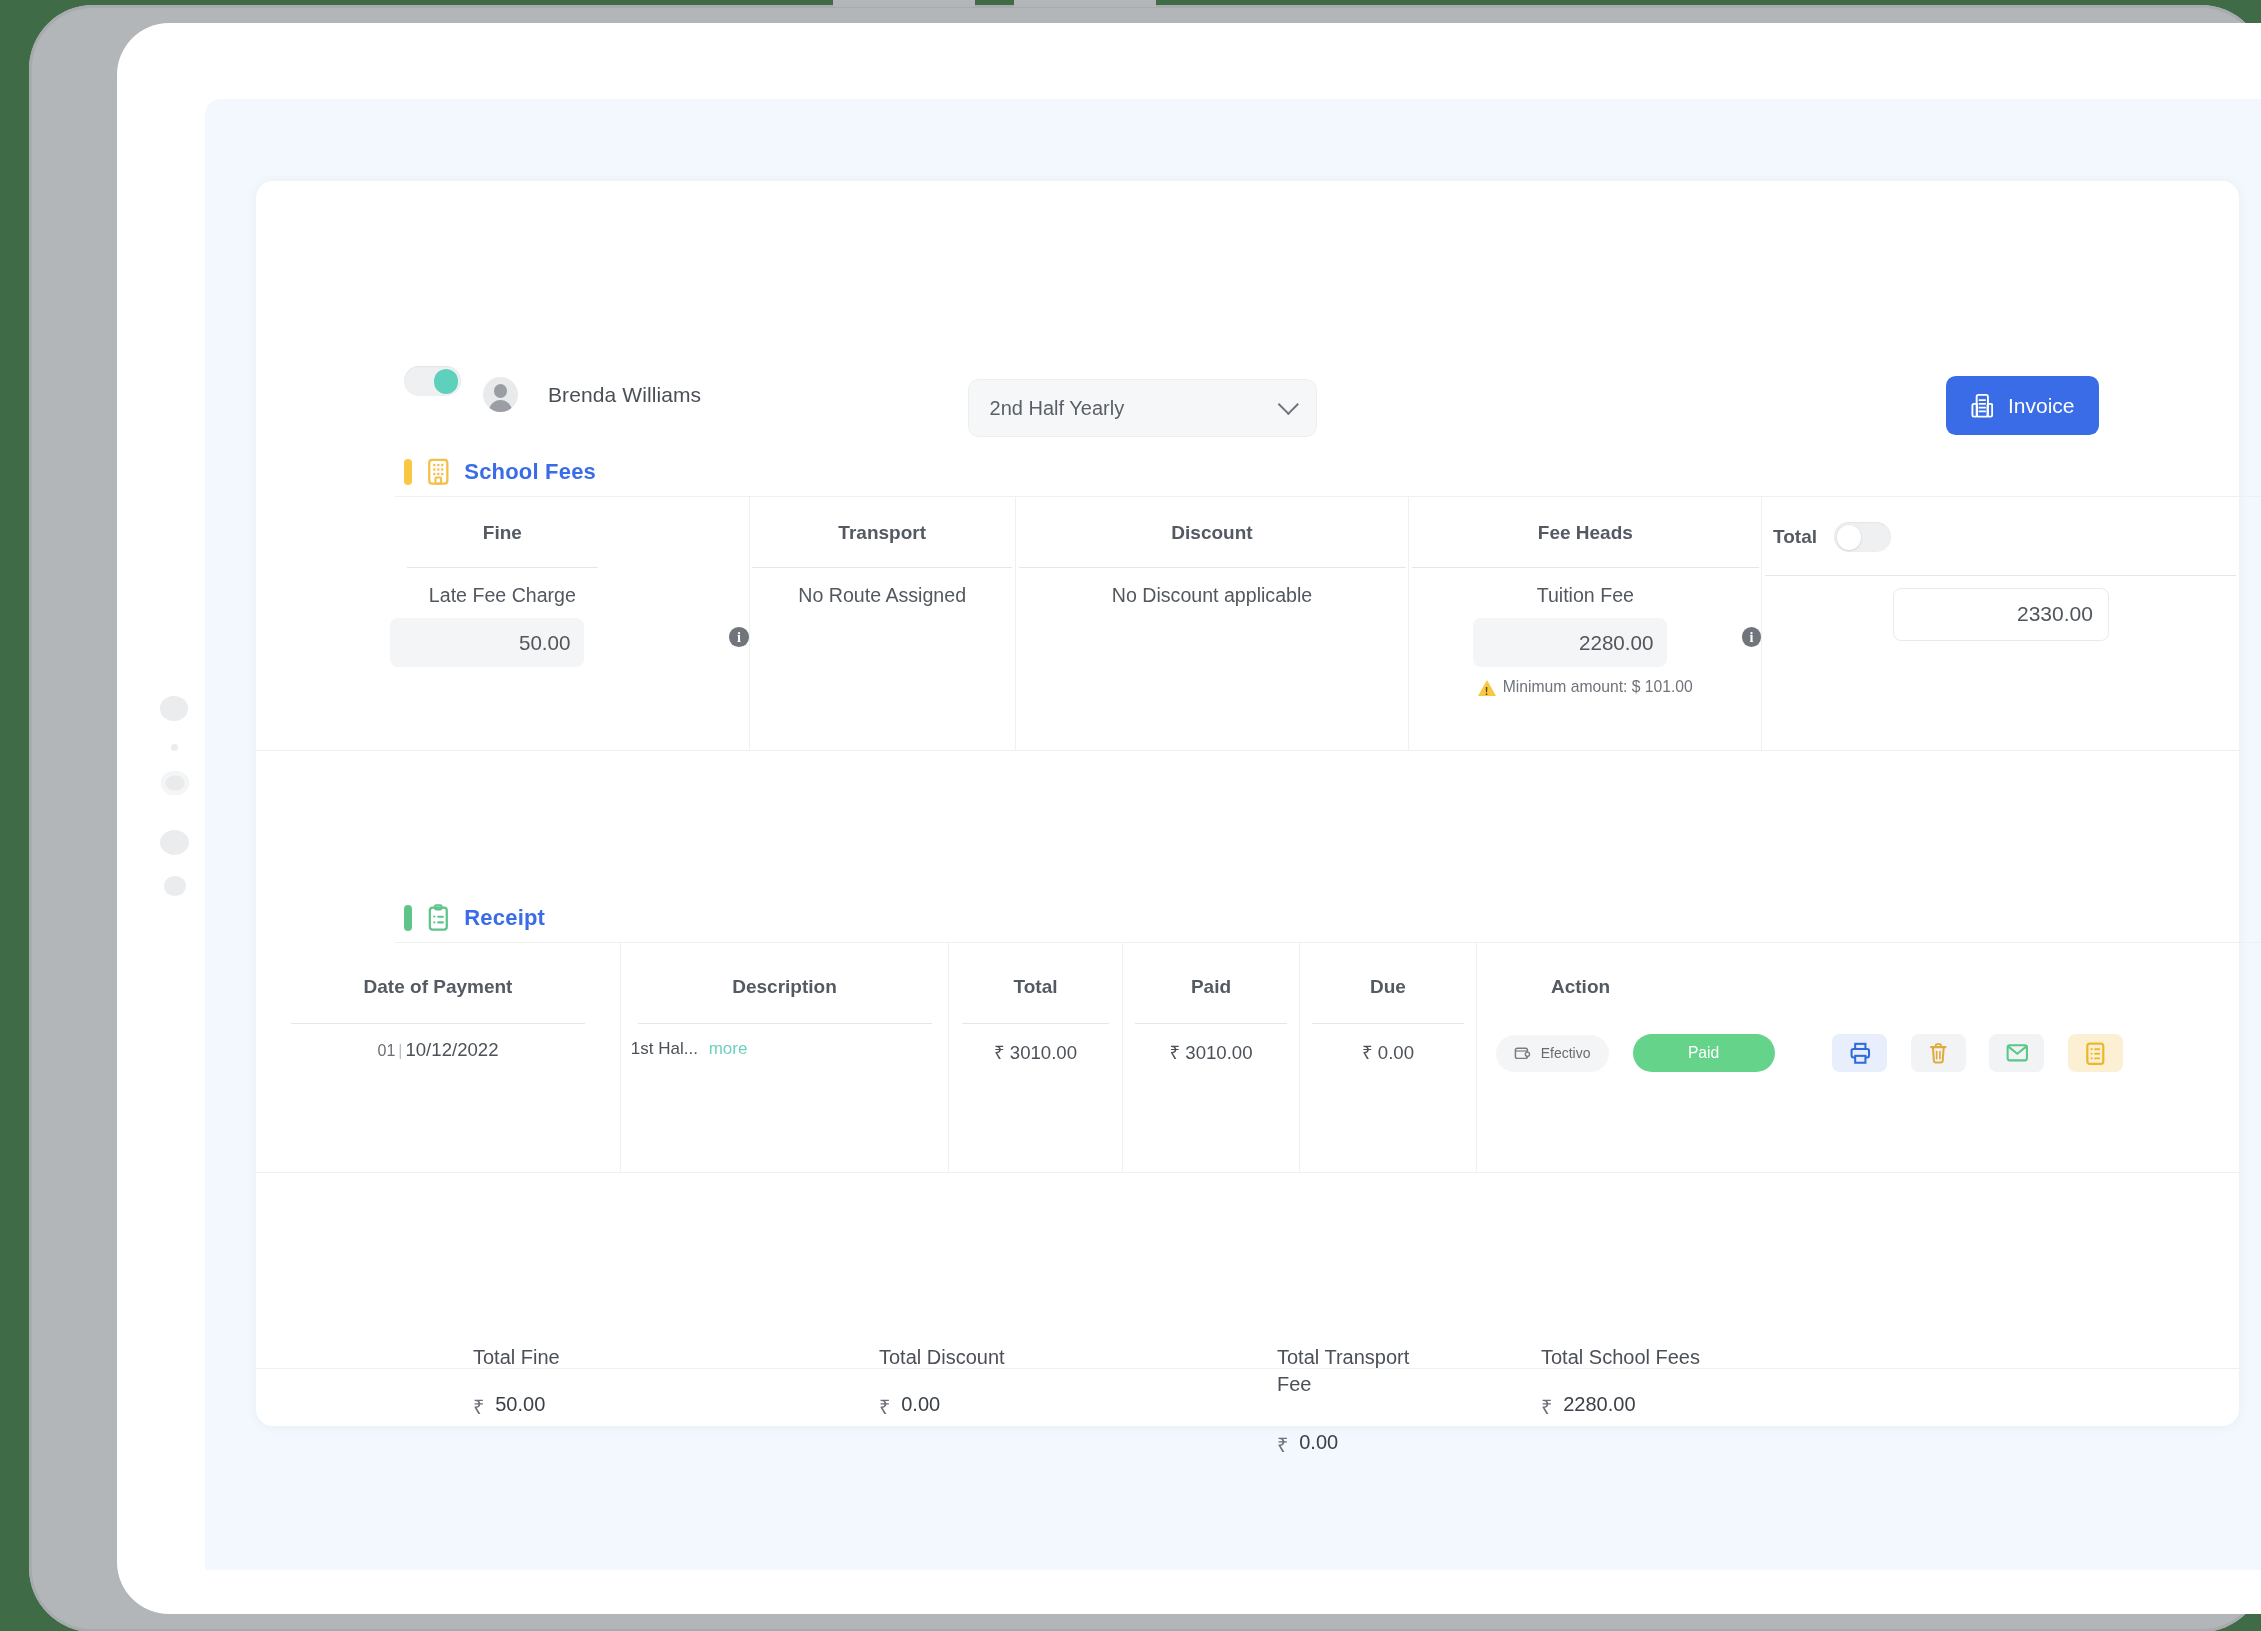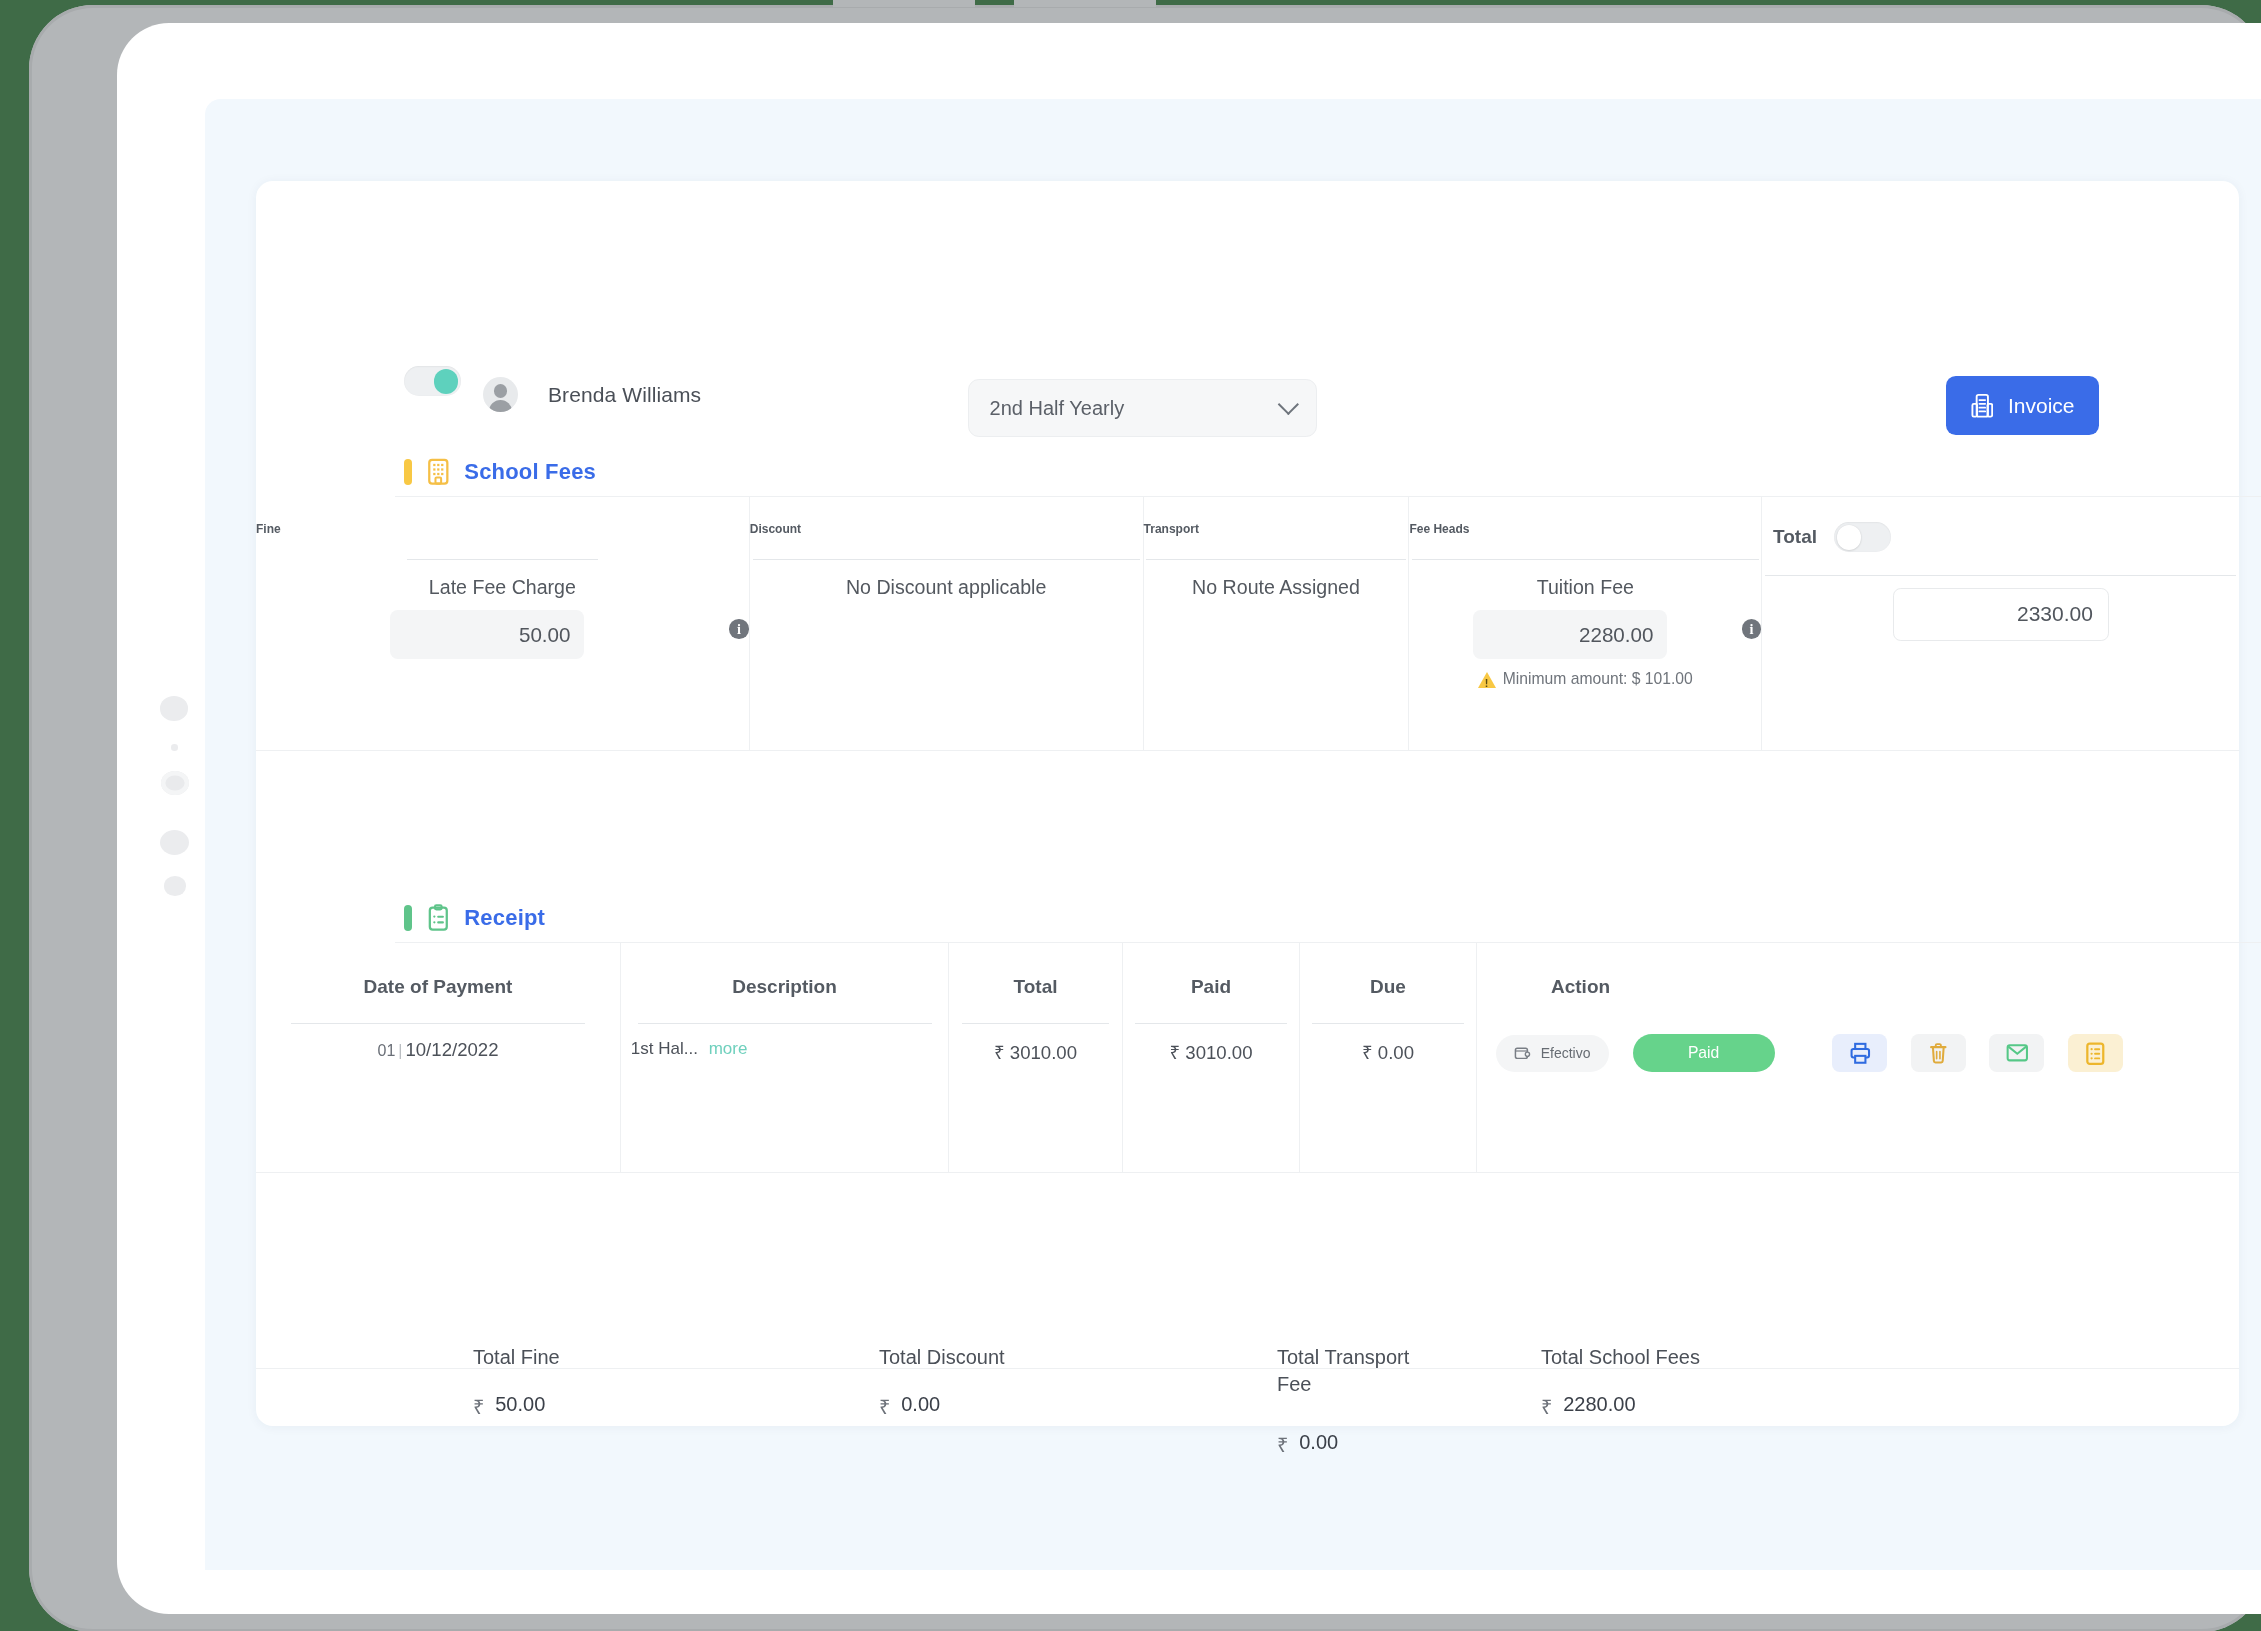--- a/index.html
+++ b/index.html
@@ -164,21 +164,22 @@
     padding-top: 26px;
   }
   .fee-col:last-child { border-right: none; }
   .fee-col.c-fine      { width: 494px; }
   .fee-col.c-discount  { width: 394px; }
   .fee-col.c-transport { width: 266px; }
   .fee-col.c-feeheads  { width: 353px; }
   .fee-col.c-total     { width: 477px; }
 
   .col-head {
-    font-size: 12px; font-weight: bold; color: #545a62;
+    text-align: center;
+    font-size: 19px; font-weight: bold; color: #545a62;
   }
   .col-head-line {
     margin: 23px auto 0;
     height: 0.5px; background: #e4e7ea;
   }
   .c-fine .col-head-line      { width: 191px; }
   .c-discount .col-head-line  { width: 387px; }
   .c-transport .col-head-line { width: 260px; }
   .c-feeheads .col-head-line  { width: 347px; }
   .c-total .col-head-line     { width: 471px; }
@@ -419,30 +420,30 @@
         <div class="fee-col c-fine">
           <div class="col-head">Fine</div>
           <div class="col-head-line"></div>
           <div class="col-sub">Late Fee Charge</div>
           <div class="amount-row">
             <div class="amount-box">50.00</div>
             <div class="info-dot">i</div>
           </div>
         </div>
 
+        <div class="fee-col c-transport">
+          <div class="col-head">Transport</div>
+          <div class="col-head-line"></div>
+          <div class="col-sub">No Route Assigned</div>
+        </div>
+
         <div class="fee-col c-discount">
           <div class="col-head">Discount</div>
           <div class="col-head-line"></div>
           <div class="col-sub">No Discount applicable</div>
-        </div>
-
-        <div class="fee-col c-transport">
-          <div class="col-head">Transport</div>
-          <div class="col-head-line"></div>
-          <div class="col-sub">No Route Assigned</div>
         </div>
 
         <div class="fee-col c-feeheads">
           <div class="col-head">Fee Heads</div>
           <div class="col-head-line"></div>
           <div class="col-sub">Tuition Fee</div>
           <div class="amount-row">
             <div class="amount-box">2280.00</div>
             <div class="info-dot">i</div>
           </div>

